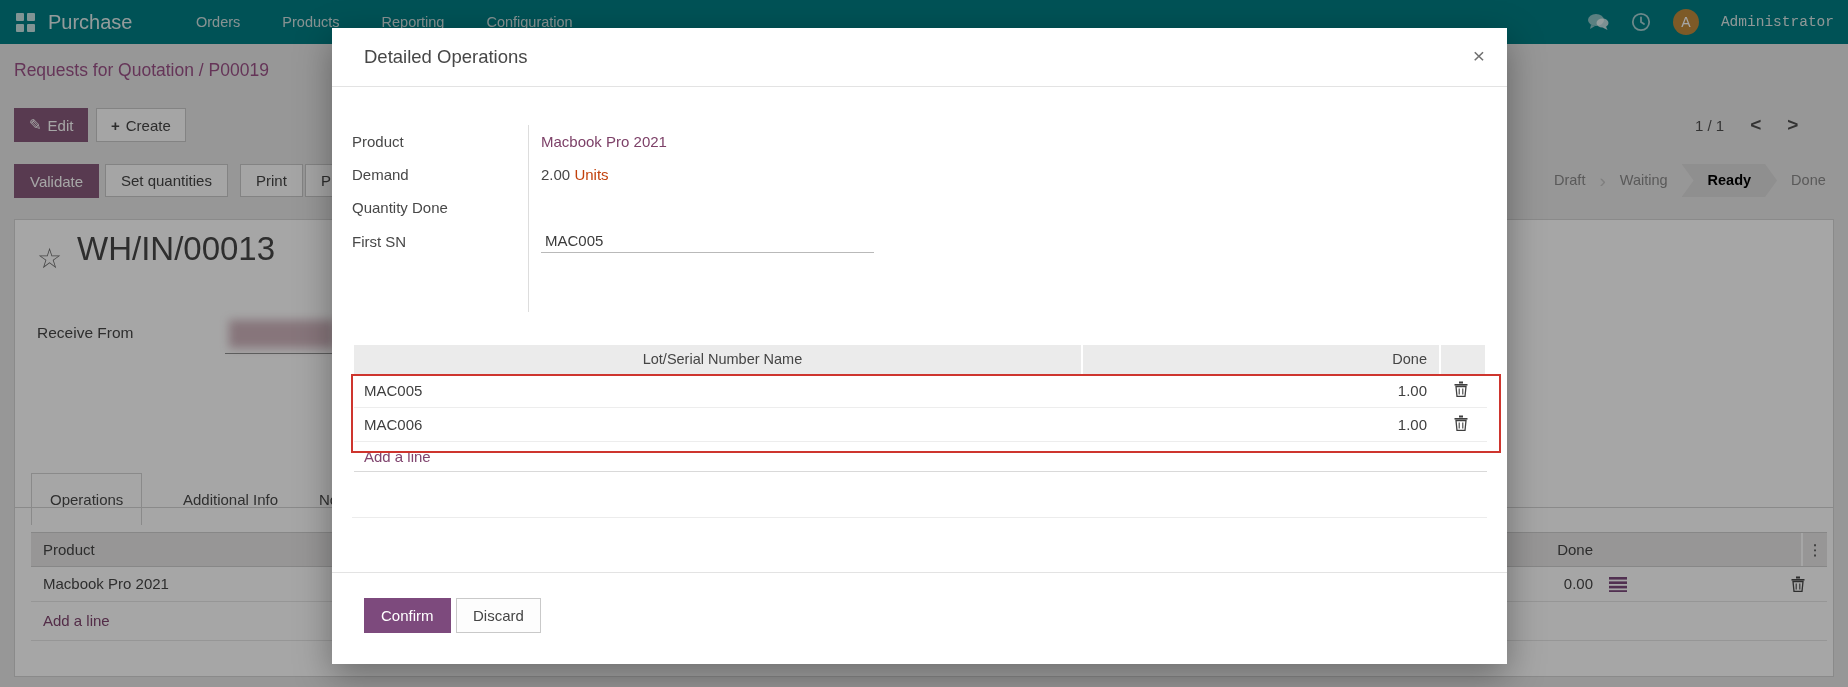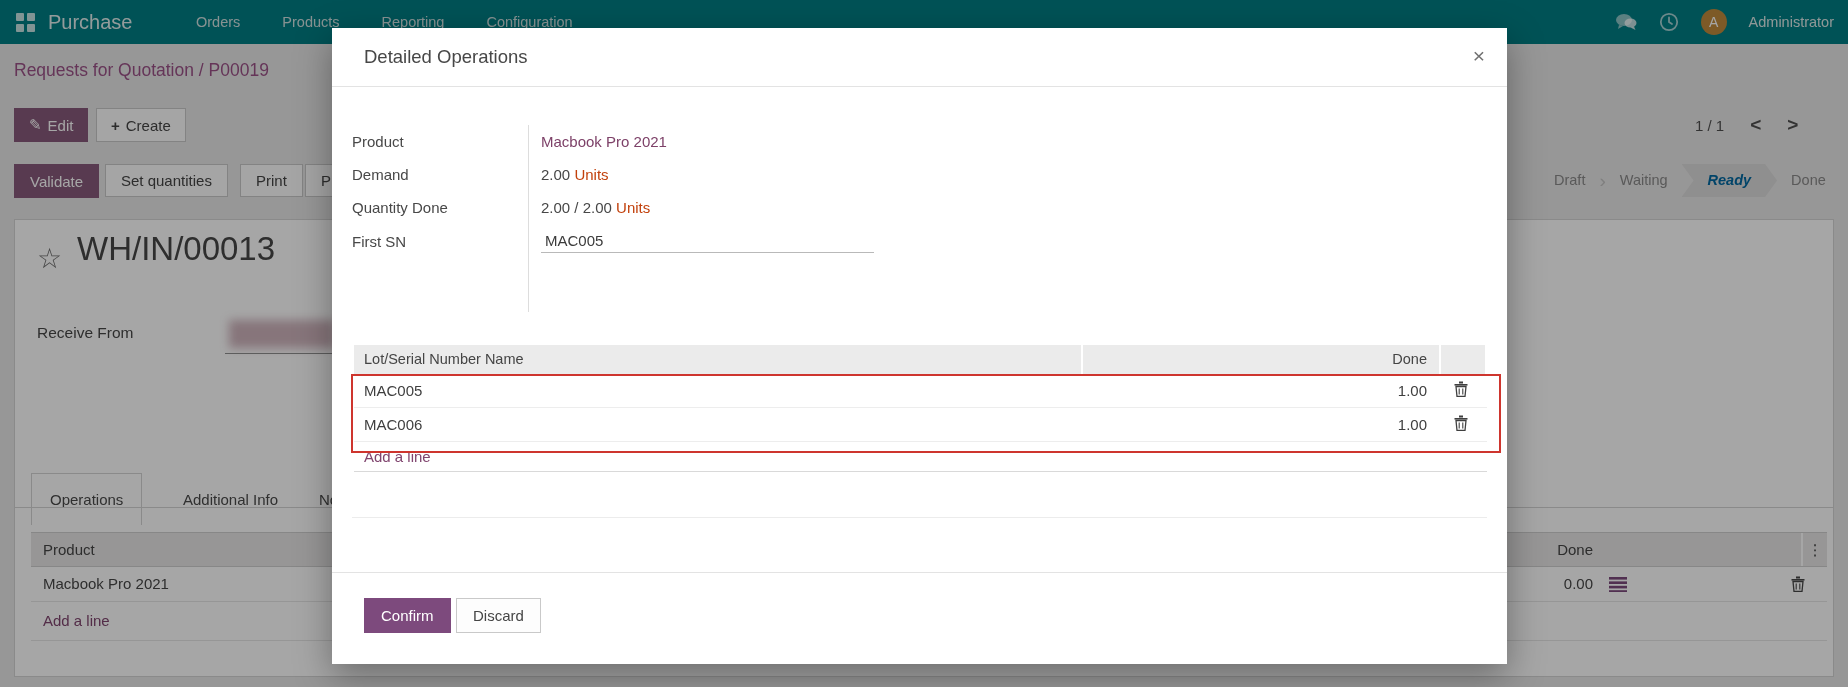--- a/index.html
+++ b/index.html
@@ -14,21 +14,21 @@
   .grid-icon { position:absolute; left:16px; top:13px; width:19px; height:19px;
     display:grid; grid-template-columns:8px 8px; grid-template-rows:8px 8px; gap:3px; }
   .grid-icon span { background:rgba(255,255,255,.78); border-radius:1px; }
   .app-title { position:absolute; left:48px; top:0; line-height:44px; font-size:20px; color:#e2efee; }
   .nav-menus { position:absolute; left:196px; top:0; height:44px; display:flex; gap:42px; align-items:center; }
   .nav-menus .menu { color:#cfe1e0; font-size:14.5px; cursor:pointer; }
   .nav-right { position:absolute; right:14px; top:0; height:44px; display:flex; gap:22px; align-items:center; }
   .nav-ico svg { display:block; }
   .avatar { width:26px; height:26px; border-radius:50%; background:#c08b3c; color:#fff;
     font-size:14px; display:flex; align-items:center; justify-content:center; }
-  .user-name { color:#dce9e8; font-size:14.5px; }
+  .user-name { color:#dce9e8; font-size:14.5px;font-family:Liberation Mono, monospace; }
 
   .breadcrumb { position:absolute; left:14px; top:60px; font-size:17.5px; color:#9b5288; cursor:pointer; }
 
   .btn { display:inline-flex; align-items:center; justify-content:center; gap:6px;
     font-size:15px; border:1px solid transparent; cursor:pointer; white-space:nowrap; }
   .btn-primary { background:#875a7b; color:#fff; border-color:#875a7b; }
   .btn-plain { background:#fdfdfd; color:#454545; border-color:#c9c9c9; }
   .edit-btn { position:absolute; left:14px; top:108px; height:34px; padding:0 14px; }
   .create-btn { position:absolute; left:96px; top:108px; height:34px; padding:0 14px; }
 
@@ -37,22 +37,22 @@
   .pager .chev { font-size:19px; font-weight:bold; color:#4f4f4f; cursor:pointer; }
 
   .validate-btn { position:absolute; left:14px; top:164px; height:33px; padding:16px 15px; }
   .setq-btn  { position:absolute; left:105px; top:164px; height:33px; padding:0 15px; }
   .print-btn { position:absolute; left:240px; top:164px; height:33px; padding:0 15px; }
   .print2-btn{ position:absolute; left:305px; top:164px; height:33px; padding:0 15px; }
 
   .statusbar { position:absolute; left:1540px; top:164px; height:33px; display:flex; align-items:center; }
   .stage { font-size:14.5px; color:#8a8a8a; padding:0 14px; line-height:33px; cursor:pointer; }
   .stage-sep { color:#c3c3c3; font-size:19px; }
-  .stage.active { color:#0369a1; font-weight:bold; background:#dcdcdc; padding:0 26px; height:33px;
-    clip-path:polygon(0 0, calc(100% - 12px) 0, 100% 50%, calc(100% - 12px) 100%, 0 100%, 12px 50%);font-style:italic; }
+  .stage.active { color:#000000; font-weight:bold; background:#dcdcdc; padding:0 26px; height:33px;
+    clip-path:polygon(0 0, calc(100% - 12px) 0, 100% 50%, calc(100% - 12px) 100%, 0 100%, 12px 50%); }
 
   .card { position:absolute; left:14px; top:219px; width:1820px; height:458px;
     background:#fff; border:1px solid #d4d4d4; }
   .star { position:absolute; left:22px; top:22px; font-size:28px; color:#6f6f6f; cursor:pointer; }
   .doc-title { position:absolute; left:62px; top:10px; font-size:33px; color:#484848; }
   .fld-label { position:absolute; left:22px; top:104px; font-size:15.5px; font-weight:500; color:#484848; }
   .blurred-val { position:absolute; left:214px; top:100px; width:106px; height:28px;
     background:#c7a8b2; filter:blur(5px); opacity:.85; }
   .blurred-underline { position:absolute; left:210px; top:133px; width:116px; border-bottom:1px solid #8f8f8f; }
 
@@ -96,21 +96,21 @@
   .unit { color:#c2410c; }
   .inp { border:none; border-bottom:1px solid #b9b9b9; font-family:"Liberation Sans",sans-serif;
     font-size:15px; color:#3b3b3b; padding:2px 4px 3px 4px; background:transparent; outline:none; }
   .inp-sn { width:333px; }
   .inp-num { width:228px; }
   .sn-actions { display:inline-flex; gap:38px; margin-left:17px; }
   .sn-actions span { color:#7d4168; font-size:15px; cursor:pointer; }
 
   .sn-table { position:absolute; left:22px; top:317px; width:1133px; }
   .sn-head { display:flex; height:29px; }
-  .sn-head .hc { background:#ebebeb; line-height:29px; font-size:14.5px; color:#454545; }
+  .sn-head .hc { background:#ebebeb; line-height:29px; font-size:14.5px; color:#454545;text-align:center; }
   .sn-head .hc1 { width:727px; padding-left:10px; }
   .sn-head .gap { width:2px; background:#fff; }
   .sn-head .hc2 { width:356px; text-align:right; padding-right:12px; }
   .sn-head .hc3 { width:44px; }
   .sn-row { display:flex; height:34px; border-bottom:1px solid #ededed; align-items:center; }
   .sn-row .c1 { width:729px; padding-left:10px; color:#3f3f3f; }
   .sn-row .c2 { width:356px; text-align:right; padding-right:12px; color:#3f3f3f; }
   .sn-row .c3 { width:44px; display:flex; justify-content:center; }
   .trash { cursor:pointer; display:block; }
   .sn-add { height:30px; line-height:30px; padding-left:10px; border-bottom:1px solid #d9d9d9; }
@@ -255,24 +255,20 @@
       </div>
       <div class="form-row">
         <span class="lbl">Demand</span>
         <span class="val">
           <span>2.00</span>
           <span class="unit">Units</span>
         </span>
       </div>
       <div class="form-row">
         <span class="lbl">Quantity Done</span>
-        <span class="val">
-          <span>2.00 / 2.00</span>
-          <span class="unit">Units</span>
-        </span>
       </div>
       <div class="form-row" style="min-height:34px;">
         <span class="lbl">First SN</span>
         <span class="val"><input class="inp inp-sn" value="MAC005" style=""></span>
       </div>
     </div>
 
     <div class="sn-table">
       <div class="sn-head">
         <div class="hc hc1">Lot/Serial Number Name</div>

